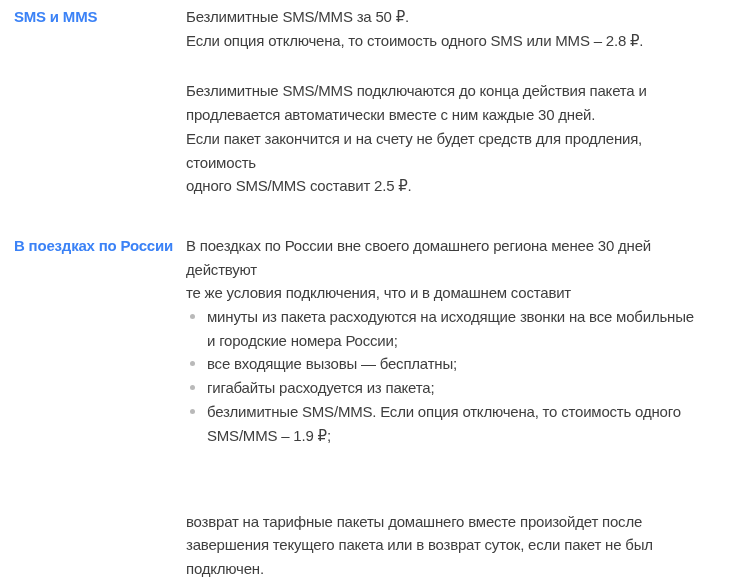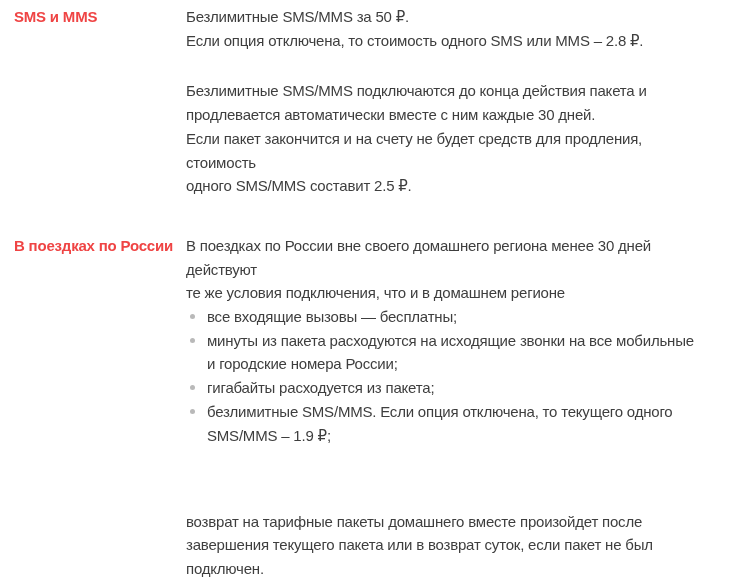--- a/index.html
+++ b/index.html
@@ -18,21 +18,21 @@
   }
   .sections { display: block; }
   .row { display: flex; align-items: flex-start; }
   .row + .row { margin-top: 9px; }
   .label-col {
     flex: 0 0 172px;
     margin: 0;
     font-size: 15px;
     line-height: 23.7px;
     font-weight: bold;
-    color: #ef4444;
+    color: #3b82f6;
   }
   .content-col { flex: 1 1 auto; min-width: 0; padding-right: 26px; }
   .para { margin: 0 0 27px; }
   .para.tight { margin-bottom: 0; }
   .bullets { list-style: none; margin: 0 0 15px; padding: 0; }
   .bullet-item { position: relative; padding-left: 21px; }
   .bullet-item::before {
     content: "";
     position: absolute;
     left: 4px;
@@ -50,23 +50,23 @@
     <section class="row">
       <h3 class="label-col">SMS и MMS</h3>
       <div class="content-col">
         <p class="para"><span>Безлимитные SMS/MMS за 50 ₽.</span><br><span>Если опция отключена, то стоимость одного SMS или MMS – 2.8 ₽.</span></p>
         <p class="para"><span>Безлимитные SMS/MMS подключаются до конца действия пакета и</span><br><span>продлевается автоматически вместе с ним каждые 30 дней.</span><br><span>Если пакет закончится и на счету не будет средств для продления, стоимость</span><br><span>одного SMS/MMS составит 2.5 ₽.</span></p>
       </div>
     </section>
     <section class="row">
       <h3 class="label-col">В поездках по России</h3>
       <div class="content-col">
-        <p class="para tight"><span>В поездках по России вне своего домашнего региона менее 30 дней действуют</span><br><span>те же условия подключения, что и в домашнем регионе</span></p>
+        <p class="para tight"><span>В поездках по России вне своего домашнего региона менее 30 дней действуют</span><br><span>те же условия подключения, что и в домашнем составит</span></p>
         <ul class="bullets">
+          <li class="bullet-item"><span>минуты из пакета расходуются на исходящие звонки на все мобильные</span><br><span>и городские номера России;</span></li>
           <li class="bullet-item"><span>все входящие вызовы — бесплатны;</span></li>
-          <li class="bullet-item"><span>минуты из пакета расходуются на исходящие звонки на все мобильные</span><br><span>и городские номера России;</span></li>
           <li class="bullet-item"><span>гигабайты расходуется из пакета;</span></li>
-          <li class="bullet-item"><span>безлимитные SMS/MMS. Если опция отключена, то текущего одного</span><br><span>SMS/MMS – 1.9 ₽;</span></li>
+          <li class="bullet-item"><span>безлимитные SMS/MMS. Если опция отключена, то стоимость одного</span><br><span>SMS/MMS – 1.9 ₽;</span></li>
         </ul>
         <p class="para"><br><br><span>возврат на тарифные пакеты домашнего вместе произойдет после</span><br><span>завершения текущего пакета или в возврат суток, если пакет не был</span><br><span>подключен.</span></p>
       </div>
     </section>
   </main>
 
 </body></html>

